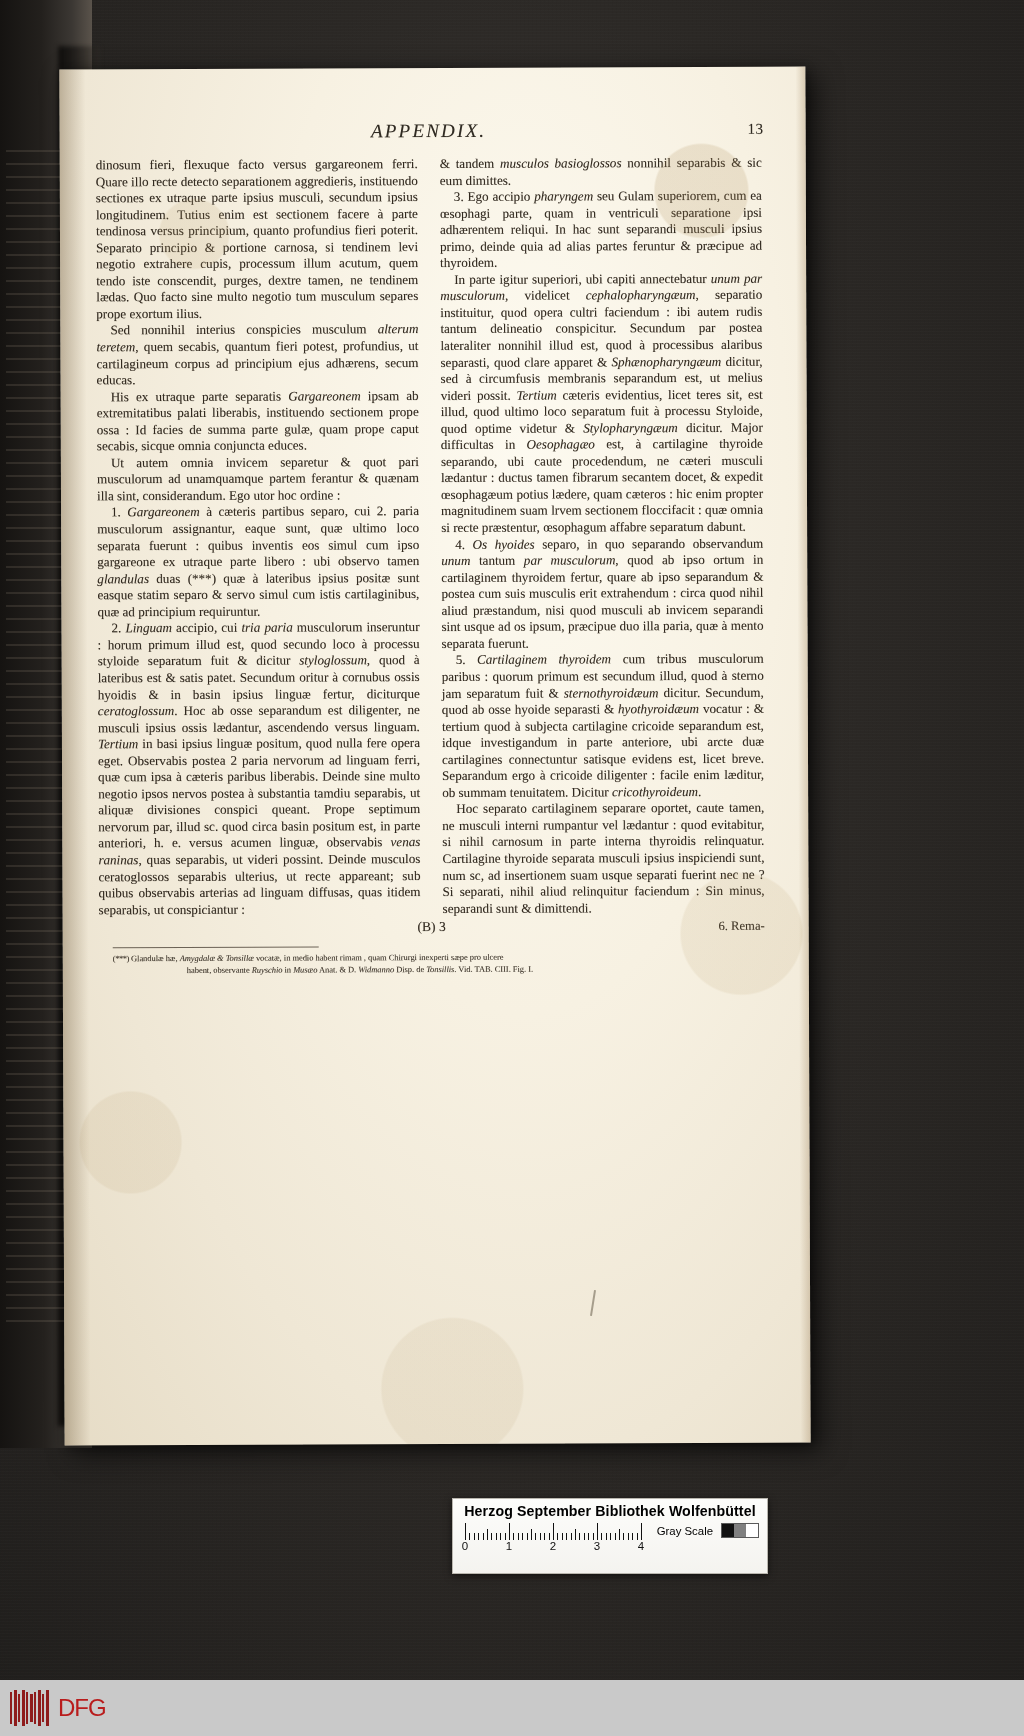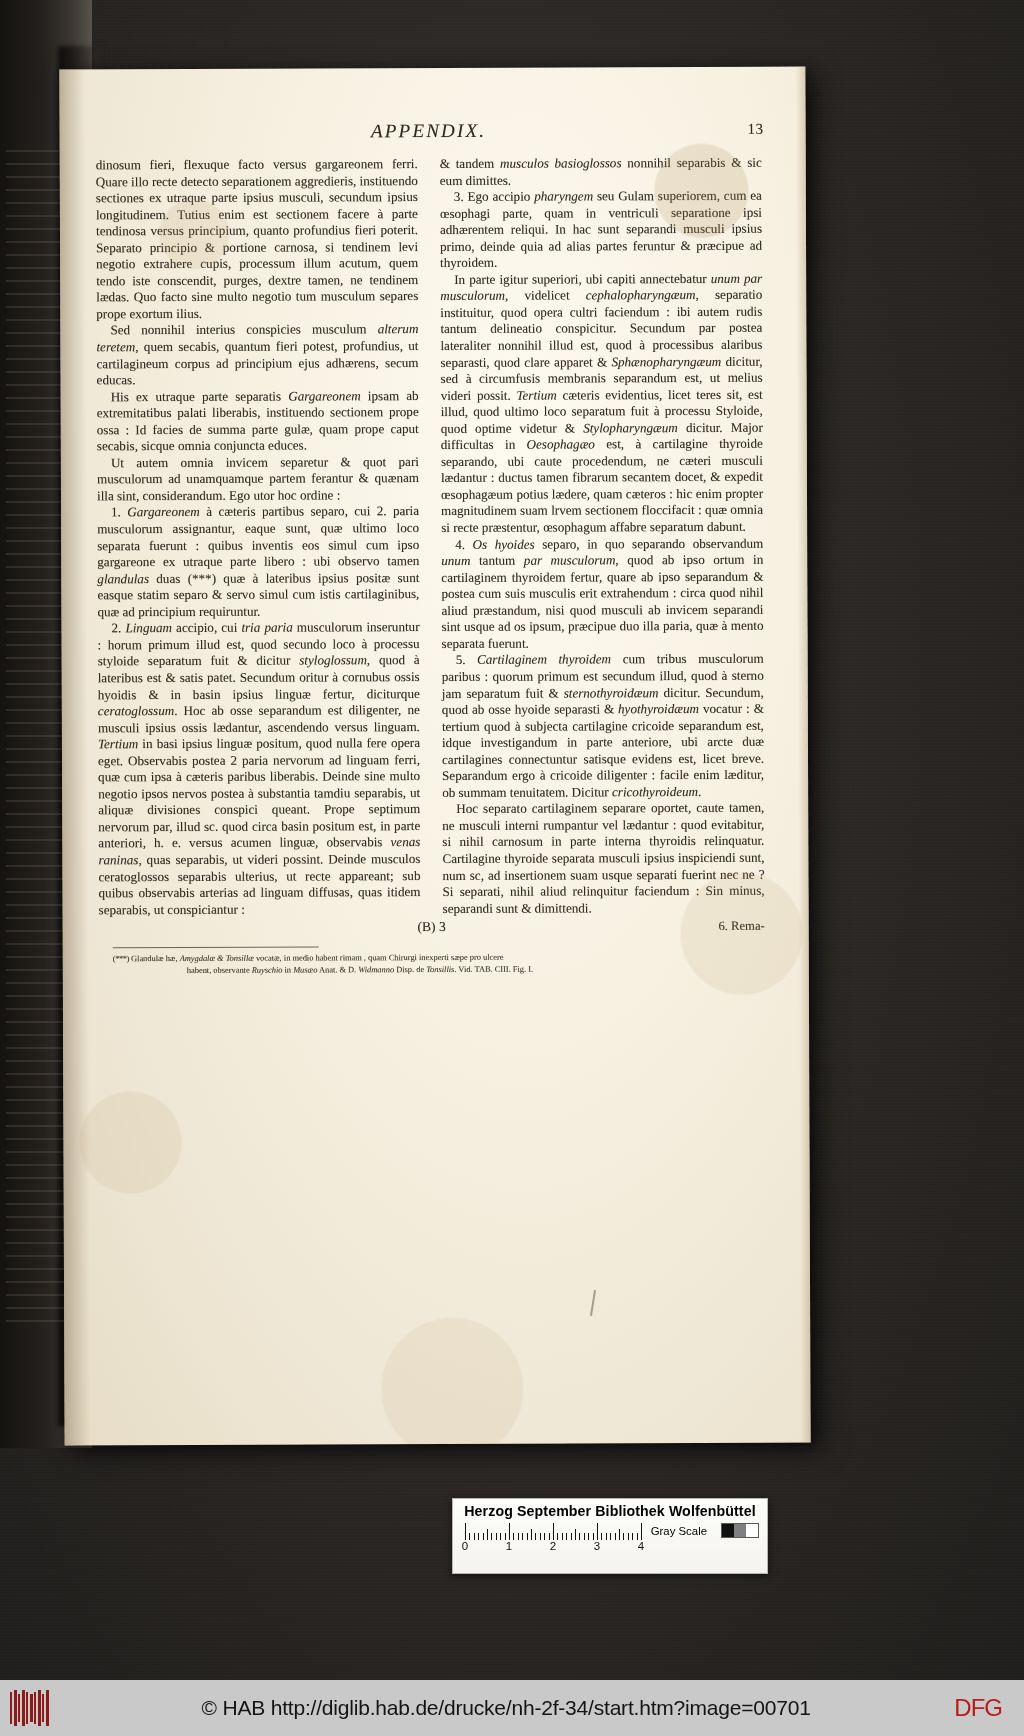--- a/index.html
+++ b/index.html
@@ -164,21 +164,21 @@
   .tick.mid   { height:11px; }
   .tick.minor { height:7px; }
   #ruler-labels {
     position:relative; height:15px; margin-left:4px;
     font-family:"Liberation Sans", sans-serif; font-size:11.5px; color:#111;
   }
   #ruler-labels span {
     position:absolute; top:0; transform:translateX(-50%);
   }
   #grayscale-block {
-    display:flex; align-items:center; gap:14px; padding-top:1px;margin-left:8px;
+    display:flex; align-items:center; gap:8px; padding-top:1px;margin-left:8px;
   }
   #grayscale-label {
     font-family:"Liberation Sans", sans-serif; font-size:11.4px; color:#000;
     white-space:nowrap;
   }
   #grayscale-patches { display:flex; height:15px; border:1px solid #5a5a5a; }
   #grayscale-patches div { width:12px; height:100%; }
 
   
   #watermark-bar {
@@ -354,17 +354,16 @@
         <i></i>
         <i></i>
         <i></i>
         <i></i>
         <i></i>
         <i></i>
         <i></i>
         <i></i>
         <i></i>
     </div>
-    <div id="copyright-line">© HAB http://diglib.hab.de/drucke/nh-2f-34/start.htm?image=00701</div>
     <div id="dfg-logo">DFG</div>
   </div>
 
 </div>
 
 </body></html>

